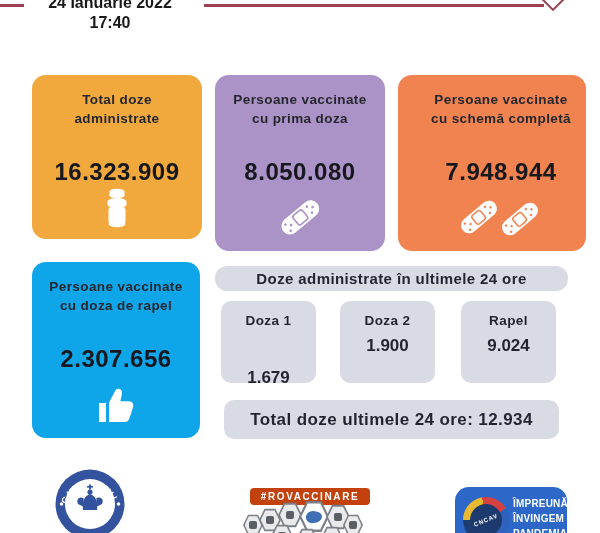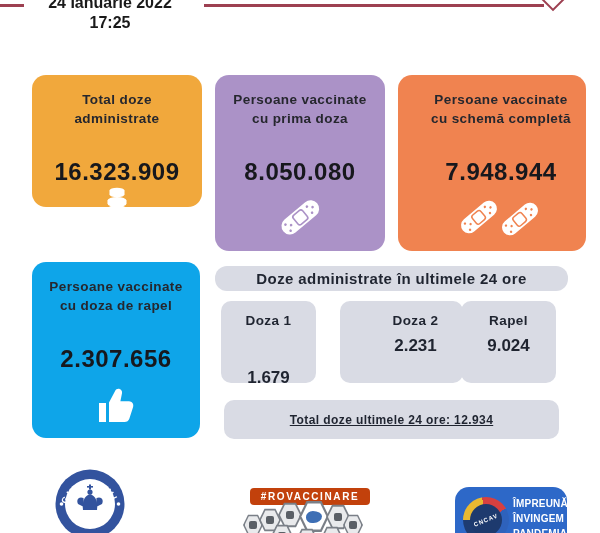--- a/index.html
+++ b/index.html
@@ -15,35 +15,35 @@
     border:2.5px solid #9d4051;transform:rotate(45deg);background:#fff;}
   .datetime{position:absolute;left:30px;top:-7px;width:160px;text-align:center;
     font-size:16px;line-height:20px;color:#1a1a1a;}
   
   .card{position:absolute;border-radius:14px;display:flex;flex-direction:column;
     align-items:center;text-align:center;}
   .card-title{margin-top:15px;font-size:13.5px;line-height:19px;color:#26272e;
     letter-spacing:.4px;padding:0 14px;}
   .card-value{margin-top:30px;font-size:24px;letter-spacing:.5px;color:#17181d;}
   .card-icon{margin-top:auto;margin-bottom:10px;display:flex;align-items:flex-end;justify-content:center;}
-  .card-total{left:32px;top:75px;width:170px;height:132px;background:#F1A83C;}
+  .card-total{left:32px;top:75px;width:170px;height:164px;background:#F1A83C;}
   .card-first{left:215px;top:75px;width:170px;height:176px;background:#AB92C7;}
   .card-full{left:398px;top:75px;width:170px;height:176px;background:#F08350;padding-left:18px;}
   .card-booster{left:32px;top:262px;width:168px;height:176px;background:#0ea5e9;}
   
   .pill{position:absolute;background:#D9DBE4;border-radius:12px;display:flex;
     align-items:center;justify-content:center;color:#1f2430;}
   .pill.header24{left:215px;top:266px;width:353px;height:25px;font-size:15px;letter-spacing:.4px;}
   .pill.total24{left:224px;top:400px;width:335px;height:39px;border-radius:10px;
-    font-size:12px;letter-spacing:.4px;text-decoration:underline;}
+    font-size:17px;letter-spacing:.4px;}
   .dosebox{position:absolute;top:301px;width:95px;height:82px;background:#D9DBE4;
     border-radius:10px;display:flex;flex-direction:column;align-items:center;color:#1f2430;}
   .dosebox .lbl{margin-top:12px;font-size:13.5px;letter-spacing:.4px;}
   .dosebox .val{margin-top:8px;font-size:17px;}
-  .box1{left:221px;gap:32px;} .box2{left:340px;padding-left:28px;} .box3{left:461px;}
+  .box1{left:221px;gap:32px;} .box2{left:340px;} .box3{left:461px;}
   
   .gov-seal{position:absolute;left:54px;top:468px;width:72px;height:72px;}
   .rov{position:absolute;left:249px;top:488px;width:110px;height:60px;}
   .rov-badge{position:absolute;left:1px;top:0;width:120px;height:17px;background:#c2410c;
     border-radius:4px;color:#fff;font-size:10px;letter-spacing:1.6px;
     display:flex;align-items:center;justify-content:center;}
   .hex{position:absolute;clip-path:polygon(25% 3%,75% 3%,100% 50%,75% 97%,25% 97%,0 50%);
     background:#7A7F87;display:flex;align-items:center;justify-content:center;}
   .hex .inner{width:84%;height:84%;clip-path:polygon(25% 3%,75% 3%,100% 50%,75% 97%,25% 97%,0 50%);
     background:#E9EAEC;display:flex;align-items:center;justify-content:center;}
@@ -62,21 +62,21 @@
     letter-spacing:.2px;}
 </style>
 </head>
 <body>
 
 <div class="stage">
 
   <div class="hline left"></div>
   <div class="datetime">
     <div>24 Ianuarie 2022</div>
-    <div>17:25</div>
+    <div>17:40</div>
   </div>
   <div class="hline right"></div>
   <div class="diamond"></div>
 
   <div class="card card-total">
     <div class="card-title">Total doze administrate</div>
     <div class="card-value">16.323.909</div>
     <div class="card-icon">
       <svg width="30" height="42" viewBox="0 0 30 42" fill="#fff">
         <ellipse cx="15" cy="4.5" rx="7.5" ry="2.8"></ellipse>
@@ -157,21 +157,21 @@
   </div>
 
   <div class="pill header24">Doze administrate în ultimele 24 ore</div>
 
   <div class="dosebox box1">
     <div class="lbl">Doza 1</div>
     <div class="val">1.679</div>
   </div>
   <div class="dosebox box2">
     <div class="lbl">Doza 2</div>
-    <div class="val">2.231</div>
+    <div class="val">1.900</div>
   </div>
   <div class="dosebox box3">
     <div class="lbl">Rapel</div>
     <div class="val">9.024</div>
   </div>
 
   <div class="pill total24">Total doze ultimele 24 ore: 12.934</div>
 
   <div class="gov-seal">
     <svg width="72" height="72" viewBox="0 0 72 72">

